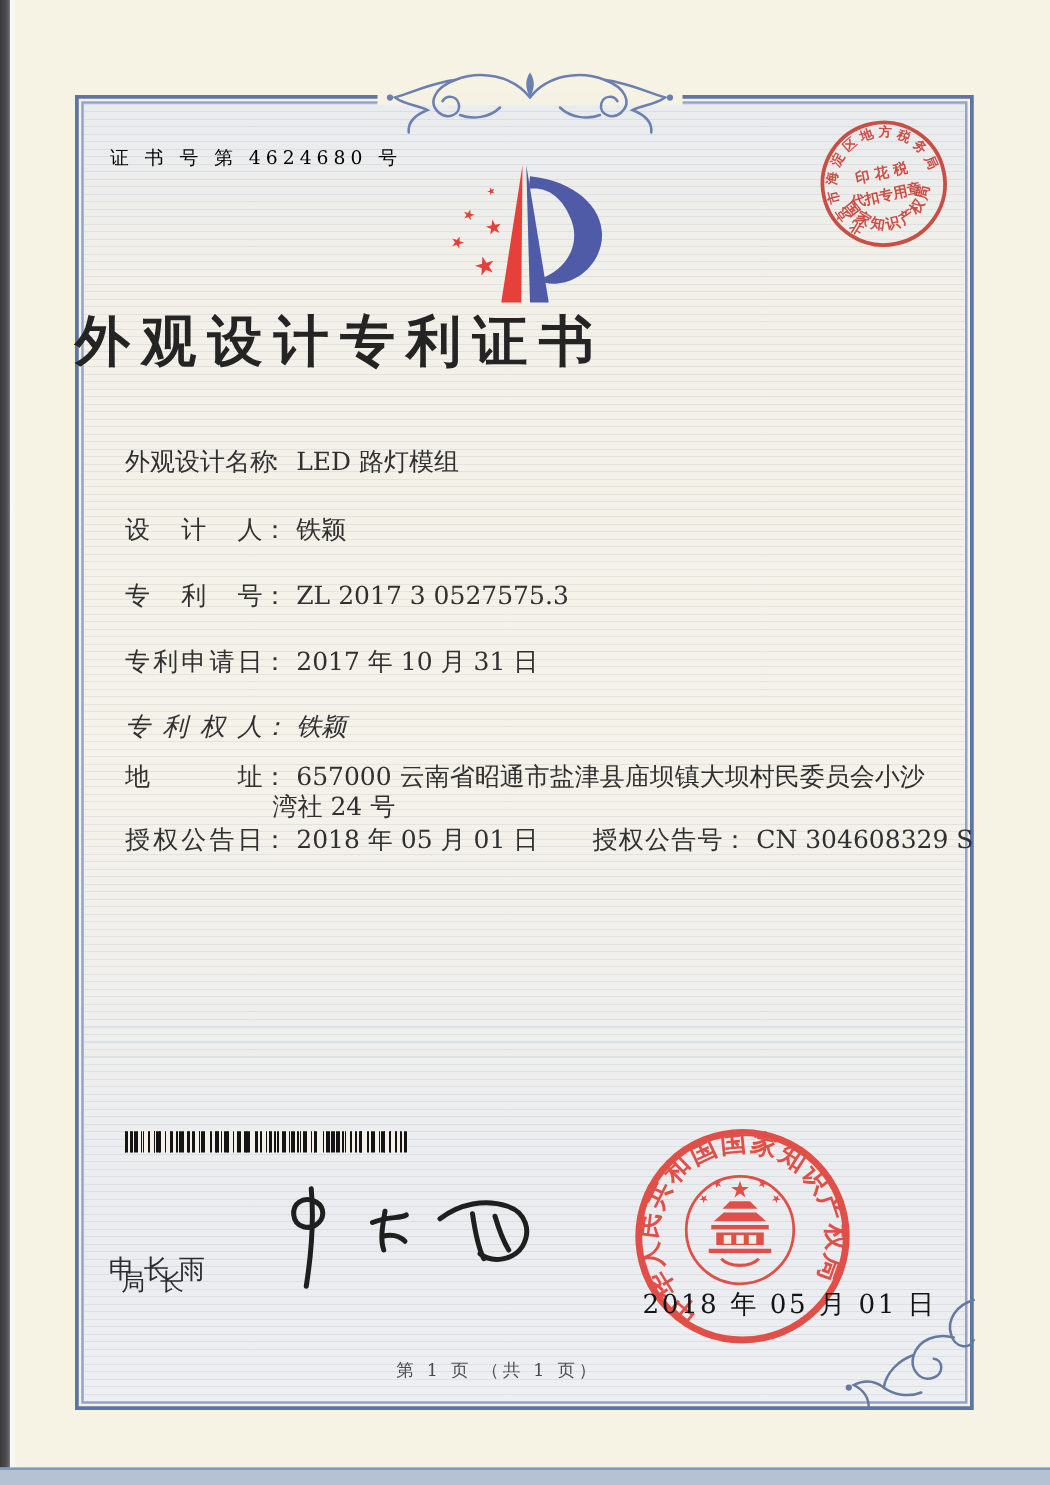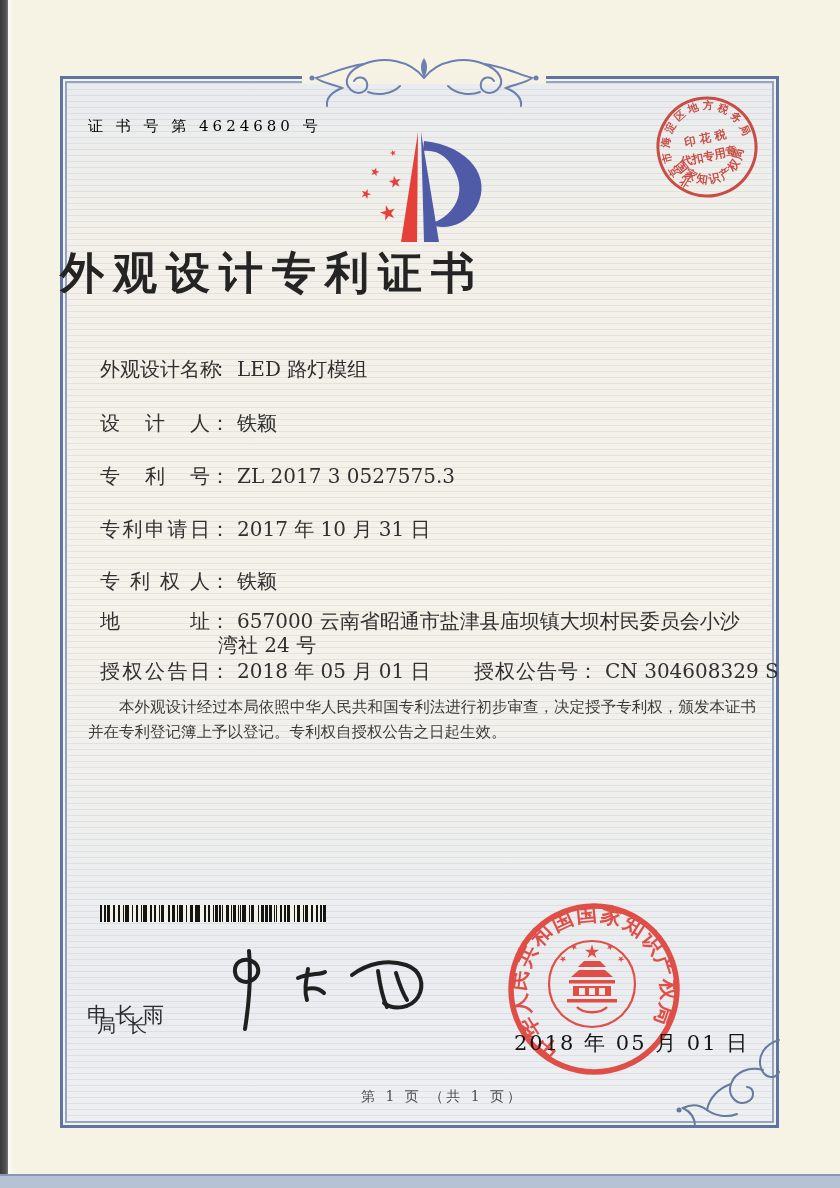--- a/index.html
+++ b/index.html
@@ -30,21 +30,21 @@
   .paras p{margin:0;text-indent:2em;}
   .barcode{left:100px;top:905px;width:226px;height:17px;
     background-color:#f3f1ea;
     background-image:
       repeating-linear-gradient(90deg,#141414 0 2px,rgba(0,0,0,0) 2px 5px,#141414 5px 6px,rgba(0,0,0,0) 6px 7px,#141414 7px 10px,rgba(0,0,0,0) 10px 14px,#141414 14px 15px,rgba(0,0,0,0) 15px 18px),
       repeating-linear-gradient(90deg,#141414 0 1px,rgba(0,0,0,0) 1px 4px,#141414 4px 6px,rgba(0,0,0,0) 6px 13px,#141414 13px 14px,rgba(0,0,0,0) 14px 23px);
   }
   .sig-title{left:97px;top:965px;font-size:19px;letter-spacing:12px;color:#2c2c2c;font-family:"DejaVu Sans","Liberation Sans",sans-serif;margin-top:48px;}
   .sig-name{left:87px;top:1001px;font-size:21px;letter-spacing:7px;color:#2c2c2c;font-family:"DejaVu Sans","Liberation Sans",sans-serif;}
   .seal-date{left:514px;top:1029px;font-size:21px;letter-spacing:2px;color:#151515;z-index:6;}
-  .footer{left:60px;top:1088px;width:677px;text-align:center;font-size:14px;letter-spacing:3px;color:#4c4c4c;padding-left:44px;}
+  .footer{left:60px;top:1088px;width:677px;text-align:center;font-size:14px;letter-spacing:3px;color:#4c4c4c;}
   .seal-svg text{font-family:"DejaVu Serif","Liberation Serif",serif;font-weight:bold;}
 </style>
 </head>
 <body>
 
 <div class="abs edge-left"></div>
 <div class="abs edge-left-light"></div>
 <div class="abs edge-bottom"></div>
 
 <div class="abs frame-outer">
@@ -118,38 +118,37 @@
 </div>
 <div class="abs frow" style="left:100px;top:410px;">
   <span class="lab">设计人</span><span class="colon">：</span><span class="val">铁颖</span>
 </div>
 <div class="abs frow" style="left:100px;top:463px;">
   <span class="lab">专利号</span><span class="colon">：</span><span class="val">ZL 2017 3 0527575.3</span>
 </div>
 <div class="abs frow" style="left:100px;top:516px;">
   <span class="lab">专利申请日</span><span class="colon">：</span><span class="val">2017 年 10 月 31 日</span>
 </div>
-<div class="abs frow" style="left:100px;top:568px;">
+<div class="abs frow" style="left:100px;top:568px;font-style:italic;">
   <span class="lab">专利权人</span><span class="colon">：</span><span class="val">铁颖</span>
 </div>
 <div class="abs frow" style="left:100px;top:608px;">
   <span class="lab">地址</span><span class="colon">：</span><span class="val">657000 云南省昭通市盐津县庙坝镇大坝村民委员会小沙</span>
 </div>
 <div class="abs frow" style="left:218px;top:632px;">
   <span class="val">湾社 24 号</span>
 </div>
 <div class="abs frow" style="left:100px;top:658px;">
   <span class="lab">授权公告日</span><span class="colon">：</span><span class="val">2018 年 05 月 01 日</span>
 </div>
 <div class="abs frow" style="left:463px;top:658px;margin-left:11px;">
   <span class="lab2">授权公告号</span><span class="colon">：</span><span class="val">CN 304608329 S</span>
 </div>
 
 <div class="abs paras">
-  <p>本外观设计经过本局依照中华人民共和国专利法进行初步审查，决定授予专利权，颁发本证书并在专利登记簿上予以登记。专利权自授权公告之日起生效。</p>
 </div>
 
 <div class="abs barcode"></div>
 
 <div class="abs sig-title">局长</div>
 <div class="abs sig-name">申长雨</div>
 <svg class="abs" style="left:222px;top:945px;" width="235" height="88" viewBox="0 0 235 88">
   <g stroke="#1f1f1f" stroke-width="4" fill="none" stroke-linecap="round" stroke-linejoin="round">
     <path d="M30,16 C20,12 12,18 13,27 C14,37 26,40 33,33 C39,27 36,18 29,16"></path>
     <path d="M27,6 C29,28 28,52 23,84"></path>

